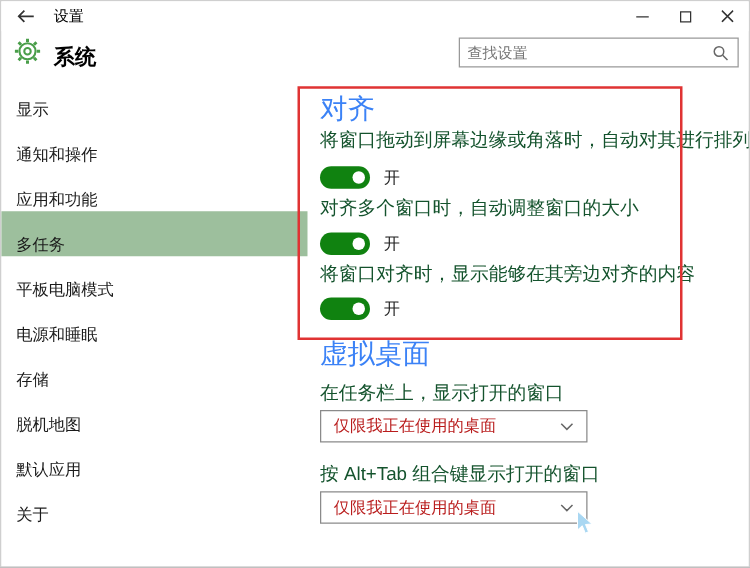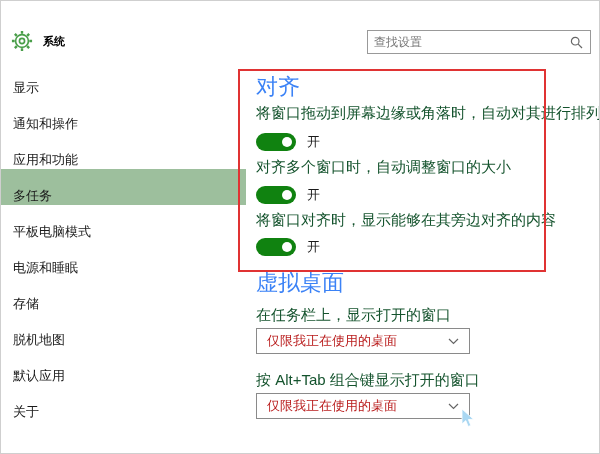--- a/index.html
+++ b/index.html
@@ -20,21 +20,21 @@
   
   .titlebar{position:absolute;top:0;left:0;width:100%;height:24px;display:flex;align-items:center;background:#fff;}
   .back-btn{width:30px;height:24px;display:flex;align-items:center;justify-content:center;margin-left:4px;cursor:pointer;}
   .titlebar-title{font-size:12px;margin-left:8px;color:#000;}
   .win-controls{position:absolute;right:0;top:0;height:24px;display:flex;}
   .win-btn{width:34px;height:24px;display:flex;align-items:center;justify-content:center;cursor:pointer;}
   .min-glyph{width:10px;height:1px;background:#333;}
   .max-glyph{width:9px;height:9px;border:1px solid #333;}
   
   .gear{position:absolute;left:10px;top:29px;}
-  .header-title{position:absolute;left:42px;top:33px;font-size:11px;font-weight:bold;color:#000;}
+  .header-title{position:absolute;left:42px;top:33px;font-size:17px;font-weight:bold;color:#000;}
   .searchbox{
     position:absolute;right:8px;top:29px;width:224px;height:24px;
     border:1px solid #999;display:flex;align-items:center;background:#fff;
   }
   .searchbox input{
     flex:1;border:none;outline:none;font-size:12px;padding:0 6px;
     font-family:inherit;color:#3b82f6;background:transparent;
   }
   .searchbox input::placeholder{color:#767676;}
   .search-icon{margin-right:7px;display:flex;}
@@ -80,20 +80,41 @@
     border:2px solid var(--highlight-red);pointer-events:none;
   }
   
   .cursor{position:absolute;left:459px;top:408px;pointer-events:none;}
 </style>
 </head>
 <body>
 
 <div class="window">
 
+  <div class="titlebar">
+    <div class="back-btn">
+      <svg width="15" height="12" viewBox="0 0 15 12">
+        <path d="M14 6 H2 M6.5 1.5 L2 6 L6.5 10.5" stroke="#333" stroke-width="1.4" fill="none"></path>
+      </svg>
+    </div>
+    <span class="titlebar-title">设置</span>
+    <div class="win-controls">
+      <div class="win-btn">
+          <div class="min-glyph"></div>
+        </div>
+      <div class="win-btn">
+          <div class="max-glyph"></div>
+        </div>
+      <div class="win-btn">
+        <svg width="10" height="10" viewBox="0 0 10 10">
+          <path d="M0.5 0.5 L9.5 9.5 M9.5 0.5 L0.5 9.5" stroke="#333" stroke-width="1.2"></path>
+        </svg>
+      </div>
+    </div>
+  </div>
 
   <div class="gear">
     <svg width="22" height="22" viewBox="0 0 24 24">
       <g fill="none" stroke="var(--gear-green)" stroke-width="1.8">
         <circle cx="12" cy="12" r="7"></circle>
         <circle cx="12" cy="12" r="2.8"></circle>
       </g>
       <g stroke="var(--gear-green)" stroke-width="2.6" fill="none">
         <path d="M20 12 H23 M17.66 17.66 L19.8 19.8 M12 20 V23 M6.34 17.66 L4.2 19.8 M4 12 H1 M6.34 6.34 L4.2 4.2 M12 4 V1 M17.66 6.34 L19.8 4.2"></path>
       </g>

